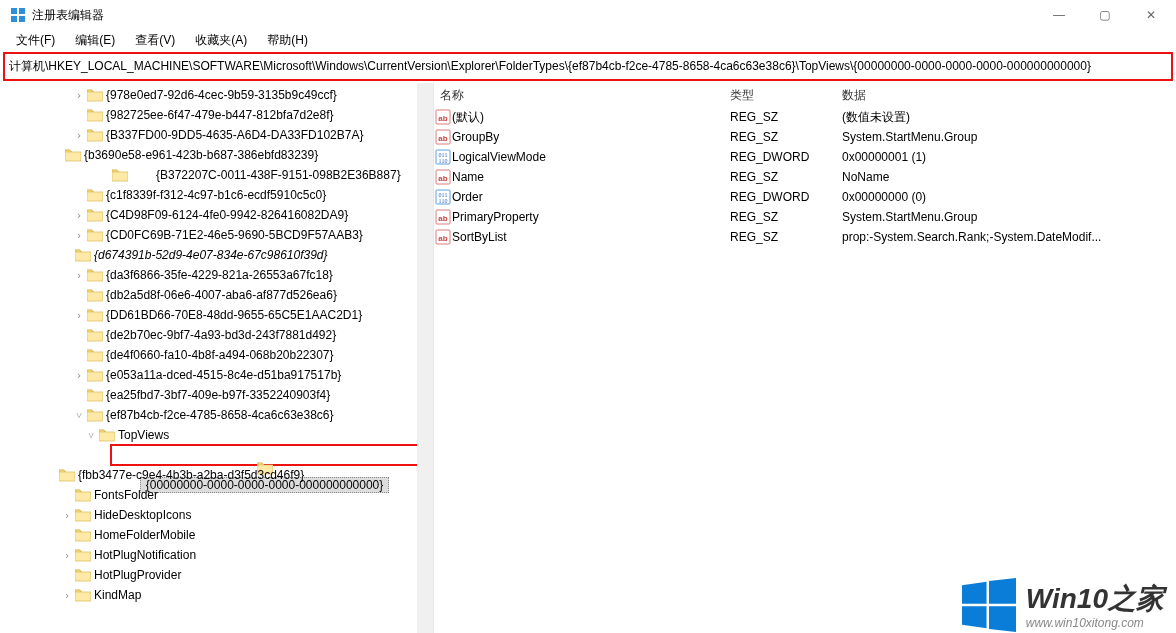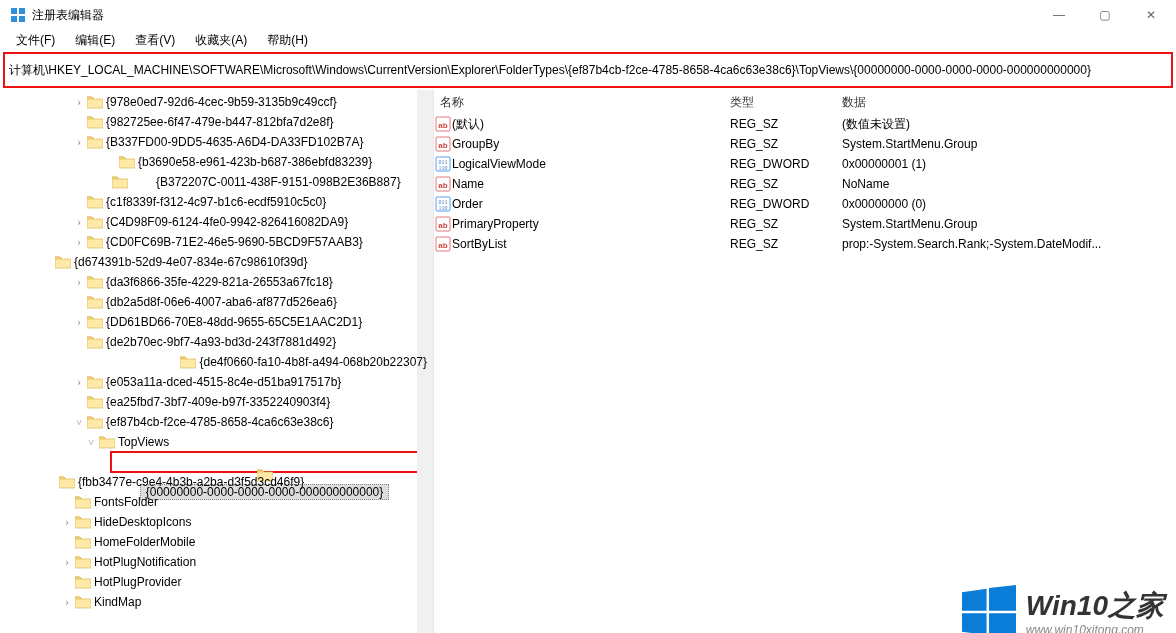--- a/index.html
+++ b/index.html
@@ -37,21 +37,21 @@
     display:flex;
     padding: 0 6px;
     height: 20px;
     align-items:center;
     font-size:12px;
   }
   .menubar div { padding: 2px 10px; }
   .addressbar-wrap {
     border: 2px solid #e11;
     margin: 2px 3px 2px 3px;
-    height: 36px;
+    height: 29px;
     display:flex; align-items:center;
     padding: 0 4px;
     font-size: 12px;
     white-space: nowrap;
     overflow: hidden;
   }
   .main {
     display:flex;
     height: calc(633px - 30px - 20px - 26px);
   }
@@ -184,21 +184,21 @@
       <div class="tree-row" style="padding-left: 72px;">
         <span class="expander">›</span>
         <span class="fldr">
           <svg width="16" height="14" viewBox="0 0 16 14">
             <path d="M0 2 L5 2 L7 4 L16 4 L16 13 L0 13 Z" fill="#ffe9a6" stroke="#d8b956" stroke-width="0.7"></path>
             <path d="M0 2 L5 2 L7 4 L0 4 Z" fill="#f8d875" stroke="#d8b956" stroke-width="0.7"></path>
           </svg>
         </span>
         <span class="tree-label">{B337FD00-9DD5-4635-A6D4-DA33FD102B7A}</span>
       </div>
-      <div class="tree-row" style="padding-left: 104px;">
+      <div class="tree-row" style="padding-left: 50px;">
         <span class="expander"></span>
         <span class="fldr">
           <svg width="16" height="14" viewBox="0 0 16 14">
             <path d="M0 2 L5 2 L7 4 L16 4 L16 13 L0 13 Z" fill="#ffe9a6" stroke="#d8b956" stroke-width="0.7"></path>
             <path d="M0 2 L5 2 L7 4 L0 4 Z" fill="#f8d875" stroke="#d8b956" stroke-width="0.7"></path>
           </svg>
         </span>
         <span class="tree-label">{b3690e58-e961-423b-b687-386ebfd83239}</span>
       </div>
       <div class="tree-row" style="padding-left: 72px; gap: 25px;">
@@ -234,21 +234,21 @@
       <div class="tree-row" style="padding-left: 72px;">
         <span class="expander">›</span>
         <span class="fldr">
           <svg width="16" height="14" viewBox="0 0 16 14">
             <path d="M0 2 L5 2 L7 4 L16 4 L16 13 L0 13 Z" fill="#ffe9a6" stroke="#d8b956" stroke-width="0.7"></path>
             <path d="M0 2 L5 2 L7 4 L0 4 Z" fill="#f8d875" stroke="#d8b956" stroke-width="0.7"></path>
           </svg>
         </span>
         <span class="tree-label">{CD0FC69B-71E2-46e5-9690-5BCD9F57AAB3}</span>
       </div>
-      <div class="tree-row" style="padding-left: 40px;">
+      <div class="tree-row" style="padding-left: 60px; font-style: italic;">
         <span class="expander"></span>
         <span class="fldr">
           <svg width="16" height="14" viewBox="0 0 16 14">
             <path d="M0 2 L5 2 L7 4 L16 4 L16 13 L0 13 Z" fill="#ffe9a6" stroke="#d8b956" stroke-width="0.7"></path>
             <path d="M0 2 L5 2 L7 4 L0 4 Z" fill="#f8d875" stroke="#d8b956" stroke-width="0.7"></path>
           </svg>
         </span>
         <span class="tree-label">{d674391b-52d9-4e07-834e-67c98610f39d}</span>
       </div>
       <div class="tree-row" style="padding-left: 72px;">
@@ -284,21 +284,21 @@
       <div class="tree-row" style="padding-left: 72px;">
         <span class="expander"></span>
         <span class="fldr">
           <svg width="16" height="14" viewBox="0 0 16 14">
             <path d="M0 2 L5 2 L7 4 L16 4 L16 13 L0 13 Z" fill="#ffe9a6" stroke="#d8b956" stroke-width="0.7"></path>
             <path d="M0 2 L5 2 L7 4 L0 4 Z" fill="#f8d875" stroke="#d8b956" stroke-width="0.7"></path>
           </svg>
         </span>
         <span class="tree-label">{de2b70ec-9bf7-4a93-bd3d-243f7881d492}</span>
       </div>
-      <div class="tree-row" style="padding-left: 72px; justify-content: flex-end;">
+      <div class="tree-row" style="padding-left: 72px;">
         <span class="expander"></span>
         <span class="fldr">
           <svg width="16" height="14" viewBox="0 0 16 14">
             <path d="M0 2 L5 2 L7 4 L16 4 L16 13 L0 13 Z" fill="#ffe9a6" stroke="#d8b956" stroke-width="0.7"></path>
             <path d="M0 2 L5 2 L7 4 L0 4 Z" fill="#f8d875" stroke="#d8b956" stroke-width="0.7"></path>
           </svg>
         </span>
         <span class="tree-label">{de4f0660-fa10-4b8f-a494-068b20b22307}</span>
       </div>
       <div class="tree-row" style="padding-left: 72px;">

